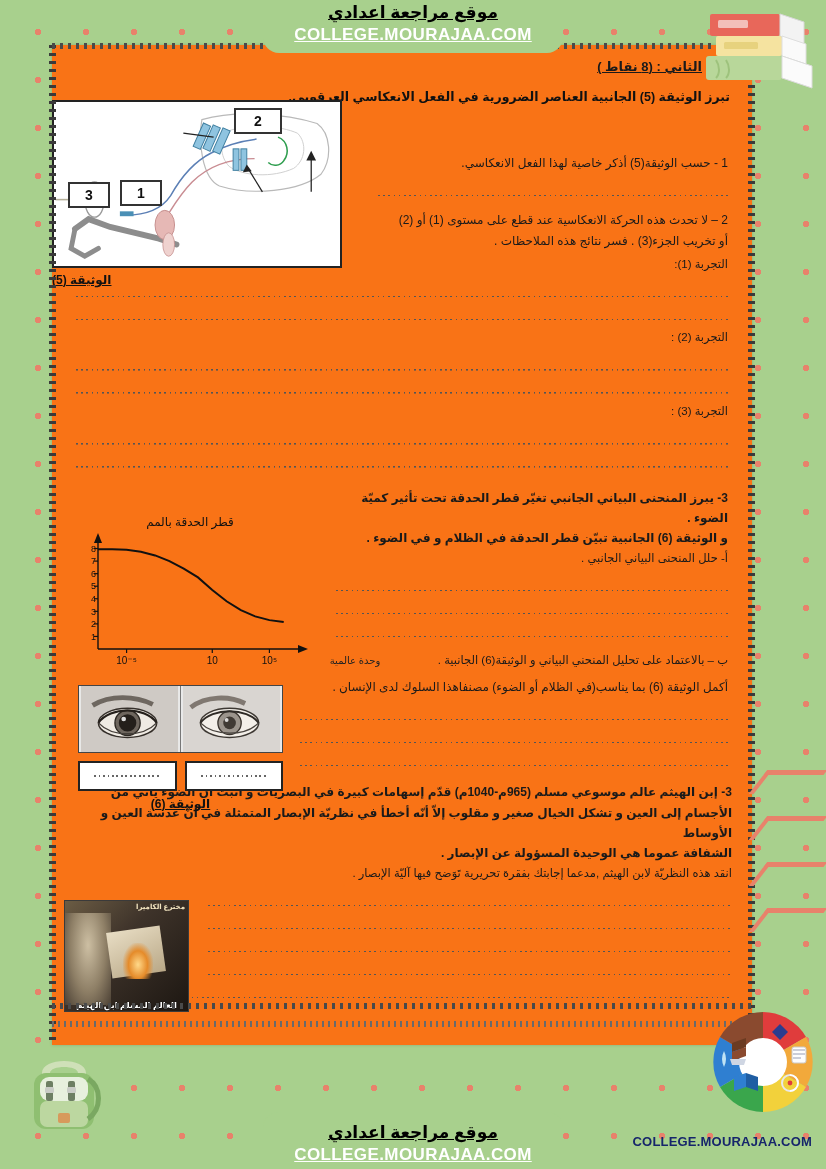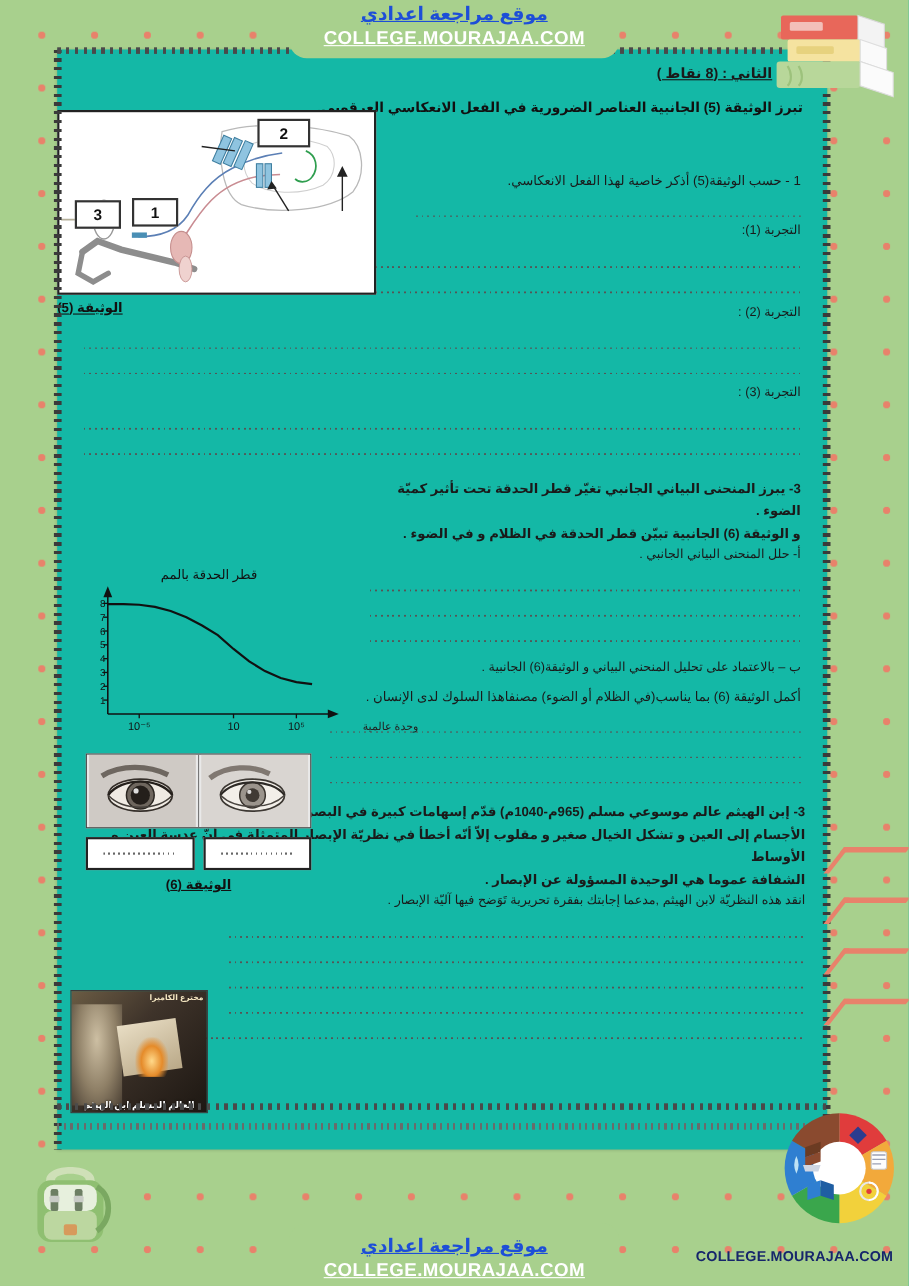--- a/index.html
+++ b/index.html
@@ -19,21 +19,21 @@
       radial-gradient(circle, #e8826b 3.2px, transparent 3.4px);
     background-size: 48px 48px;
     background-position: 14px 8px;
   }
 
   
   .sheet {
     position: absolute;
     left: 52px; top: 45px;
     width: 700px; height: 1000px;
-    background: #14b8a6;
+    background: #f97316;
     box-shadow: 0 0 3px rgba(0,0,0,.18);
   }
   
   .spiral {
     position: absolute; top: 0; bottom: 0; width: 7px;
     background-image: repeating-linear-gradient(
       to bottom,
       #3a3a3a 0px, #3a3a3a 3px,
       rgba(255,255,255,0) 3px, rgba(255,255,255,0) 8px);
     z-index: 6;
@@ -65,21 +65,21 @@
     background: #a8d08d; padding: 2px 10px 8px;
     border-bottom-left-radius: 16px; border-bottom-right-radius: 16px;
   }
   .ribbon.head { top: 0; }
   .ribbon.foot {
     bottom: 0; padding: 10px 10px 4px;
     border-bottom-left-radius: 0; border-bottom-right-radius: 0;
     border-top-left-radius: 16px; border-top-right-radius: 16px;
   }
   .ribbon .ar {
-    color: #1d4ed8; font-size: 17px; font-weight: bold;
+    color: #000000; font-size: 17px; font-weight: bold;
     text-decoration: underline; letter-spacing: .3px; line-height: 1.35;
   }
   .ribbon .url {
     color: #ffffff; font-size: 17px; font-weight: bold;
     text-decoration: underline; letter-spacing: .4px;
     direction: ltr; font-family: "Liberation Sans", sans-serif;
   }
 
   
   .content {
@@ -233,20 +233,24 @@
 
     <div class="q-title">الثاني : (8 نقاط )</div>
 
     <div class="intro">تبرز الوثيقة (5) الجانبية العناصر الضرورية في الفعل الانعكاسي العرقوبي.</div>
 
     <div style="margin:46px 8px 0 310px;">
       <div class="qline">1 -  حسب الوثيقة(5) أذكر خاصية لهذا الفعل الانعكاسي.</div>
       <div class="dots"></div>
     </div>
 
+    <div style="margin:14px 8px 0 305px;">
+      <div class="qline">2 – لا تحدث هذه الحركة الانعكاسية عند قطع على مستوى (1) أو (2)</div>
+      <div class="qline">أو تخريب الجزء(3) . فسر نتائج هذه الملاحظات .</div>
+    </div>
 
     <div style="margin:4px 8px 0 8px;">
       <div class="qline sub" style="text-align:right; padding-left:420px;">التجربة (1):</div>
       <div class="dots"></div>
       <div class="dots"></div>
 
       <div class="qline sub" style="text-align:right; padding-left:420px; margin-top:8px;">التجربة (2) :</div>
       <div class="dots"></div>
       <div class="dots"></div>
 

